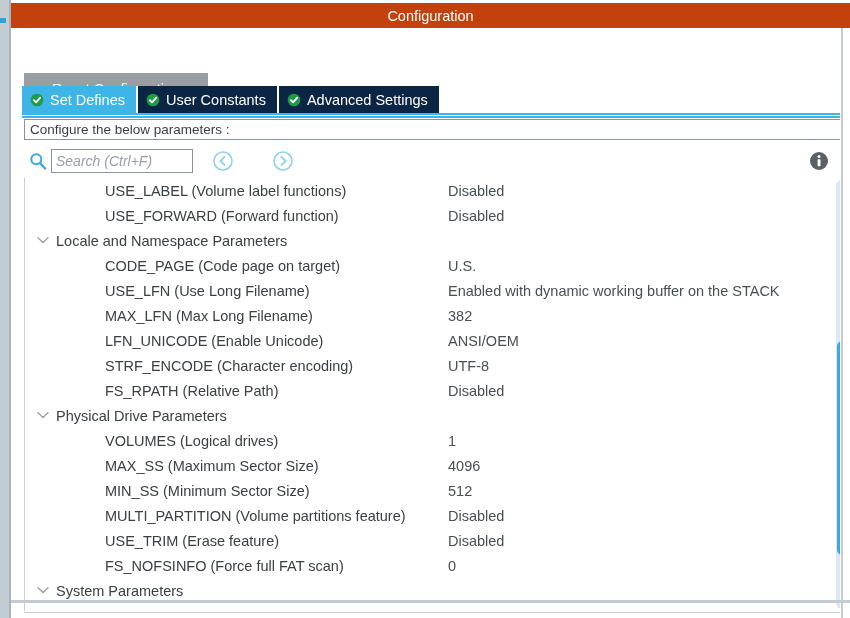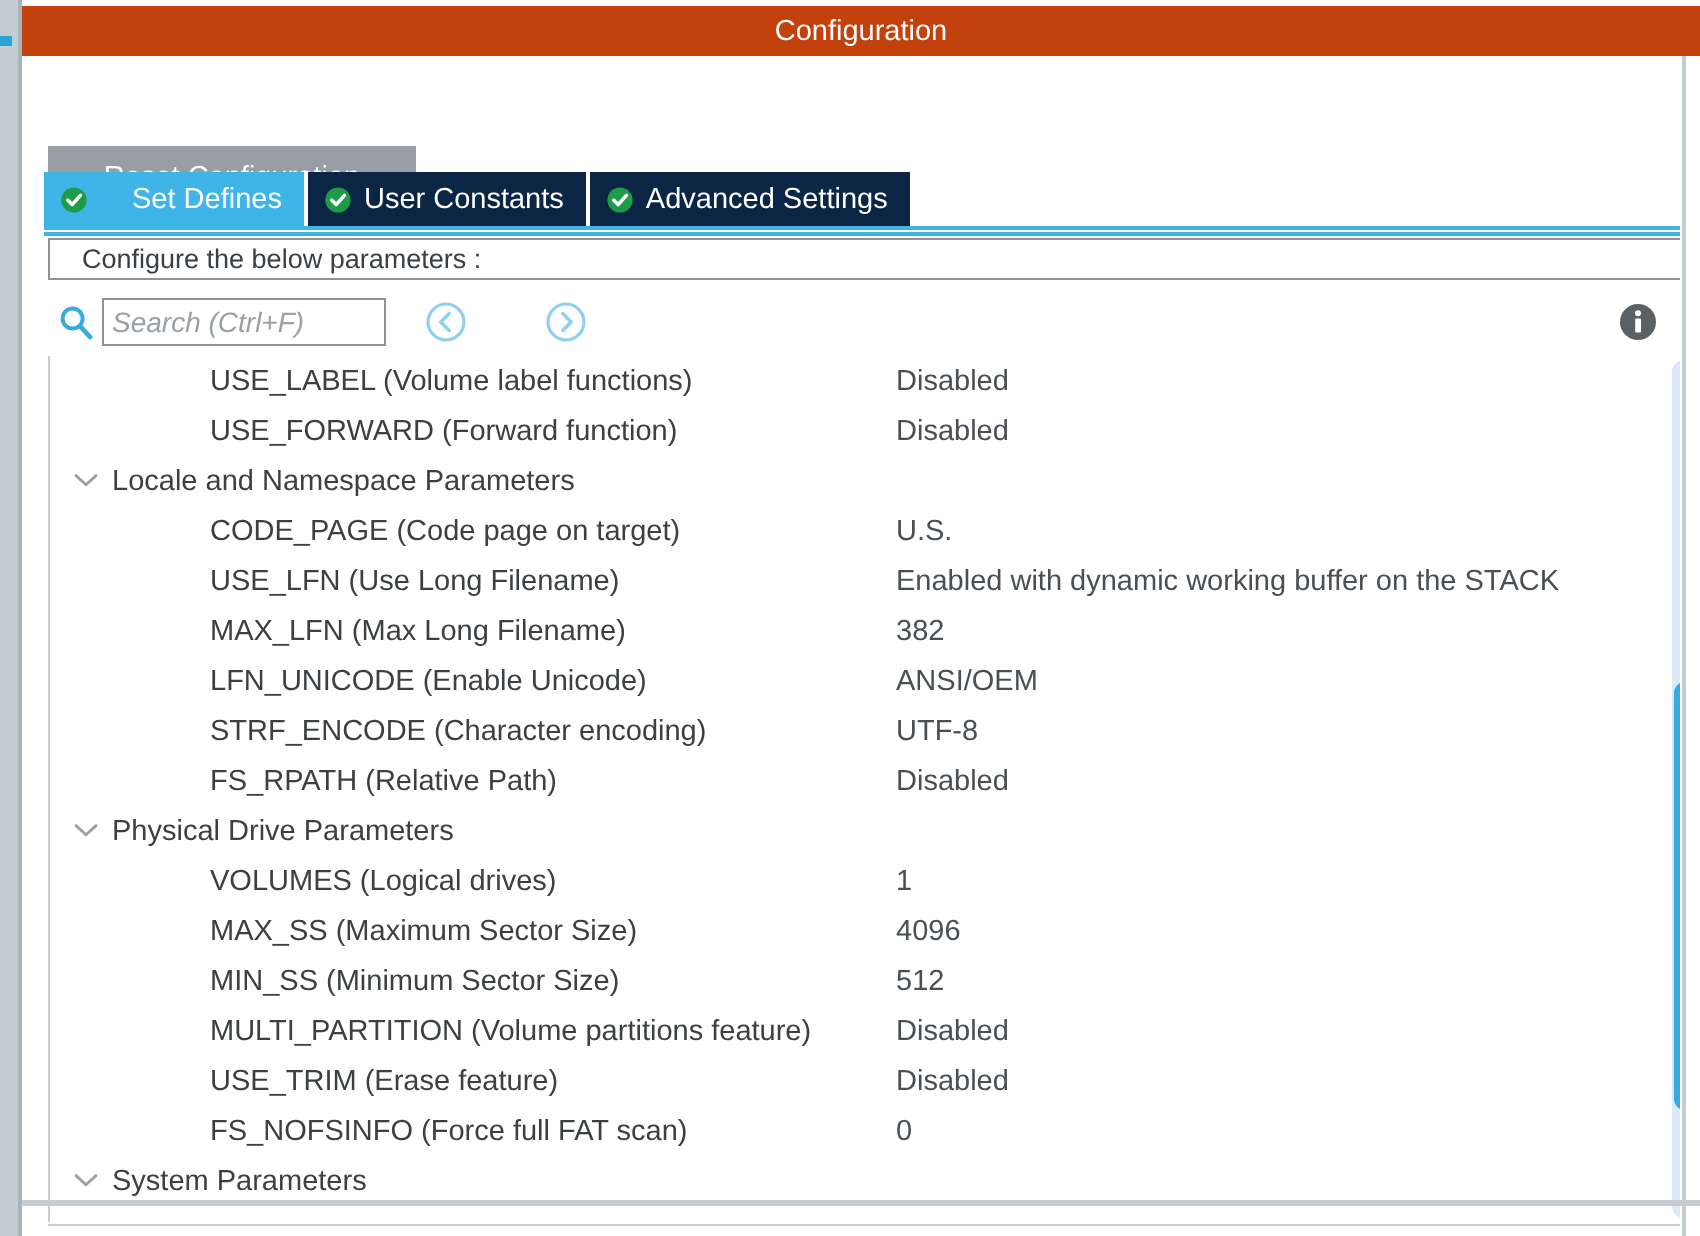--- a/index.html
+++ b/index.html
@@ -89,21 +89,21 @@
     align-items: center;
     padding: 0 11px 0 8px;
     color: #ffffff;
     font-size: 14.5px;
     background: #0b2545;
     cursor: pointer;
     border-right: 2px solid #ffffff;
     white-space: nowrap;
   }
   .tab:last-child { border-right: none; }
-  .tab.active { background: #3eb5e6; gap: 16px; }
+  .tab.active { background: #3eb5e6; }
   .tab .chk {
     width: 14px; height: 14px;
     margin-right: 6px;
     flex: 0 0 auto;
     display: block;
   }
 
   .tab-underline {
     position: absolute;
     left: 11px; top: 85px;
@@ -122,21 +122,21 @@
   .configure-bar {
     position: absolute;
     left: 13px; top: 91px;
     width: 826px; height: 21px;
     background: #ffffff;
     border: 1px solid #8d9499;
     color: #3a3f44;
     font-size: 13.5px;
     display: flex;
     align-items: center;
-    padding-left: 16px;
+    padding-left: 5px;
   }
 
   
   .toolbar {
     position: absolute;
     left: 13px; top: 118px;
     width: 826px; height: 32px;
   }
   .search-icon {
     position: absolute;

